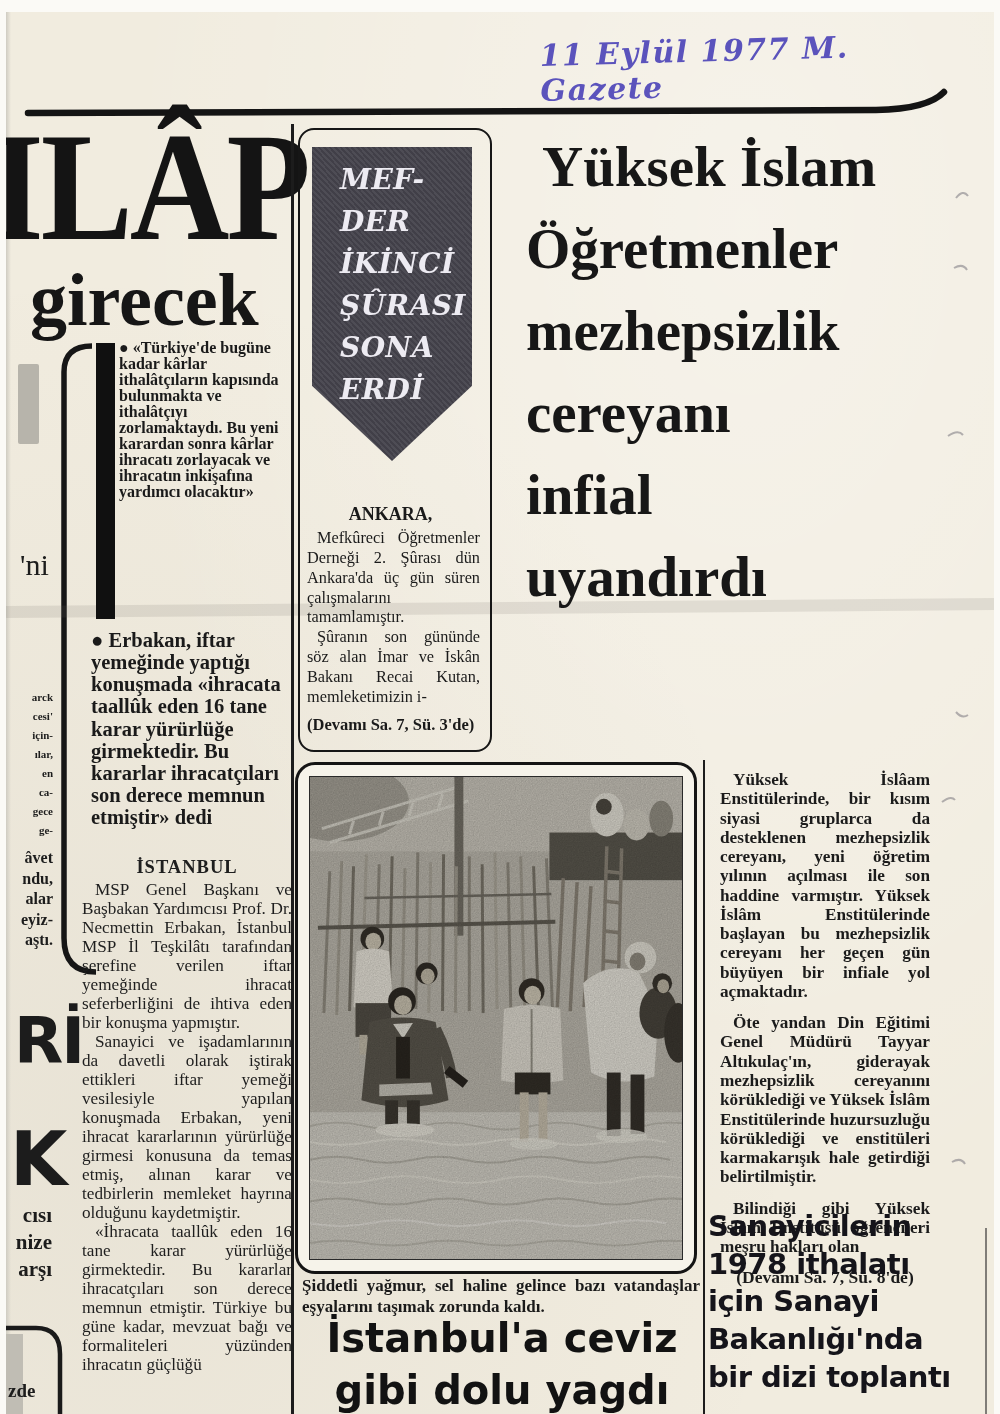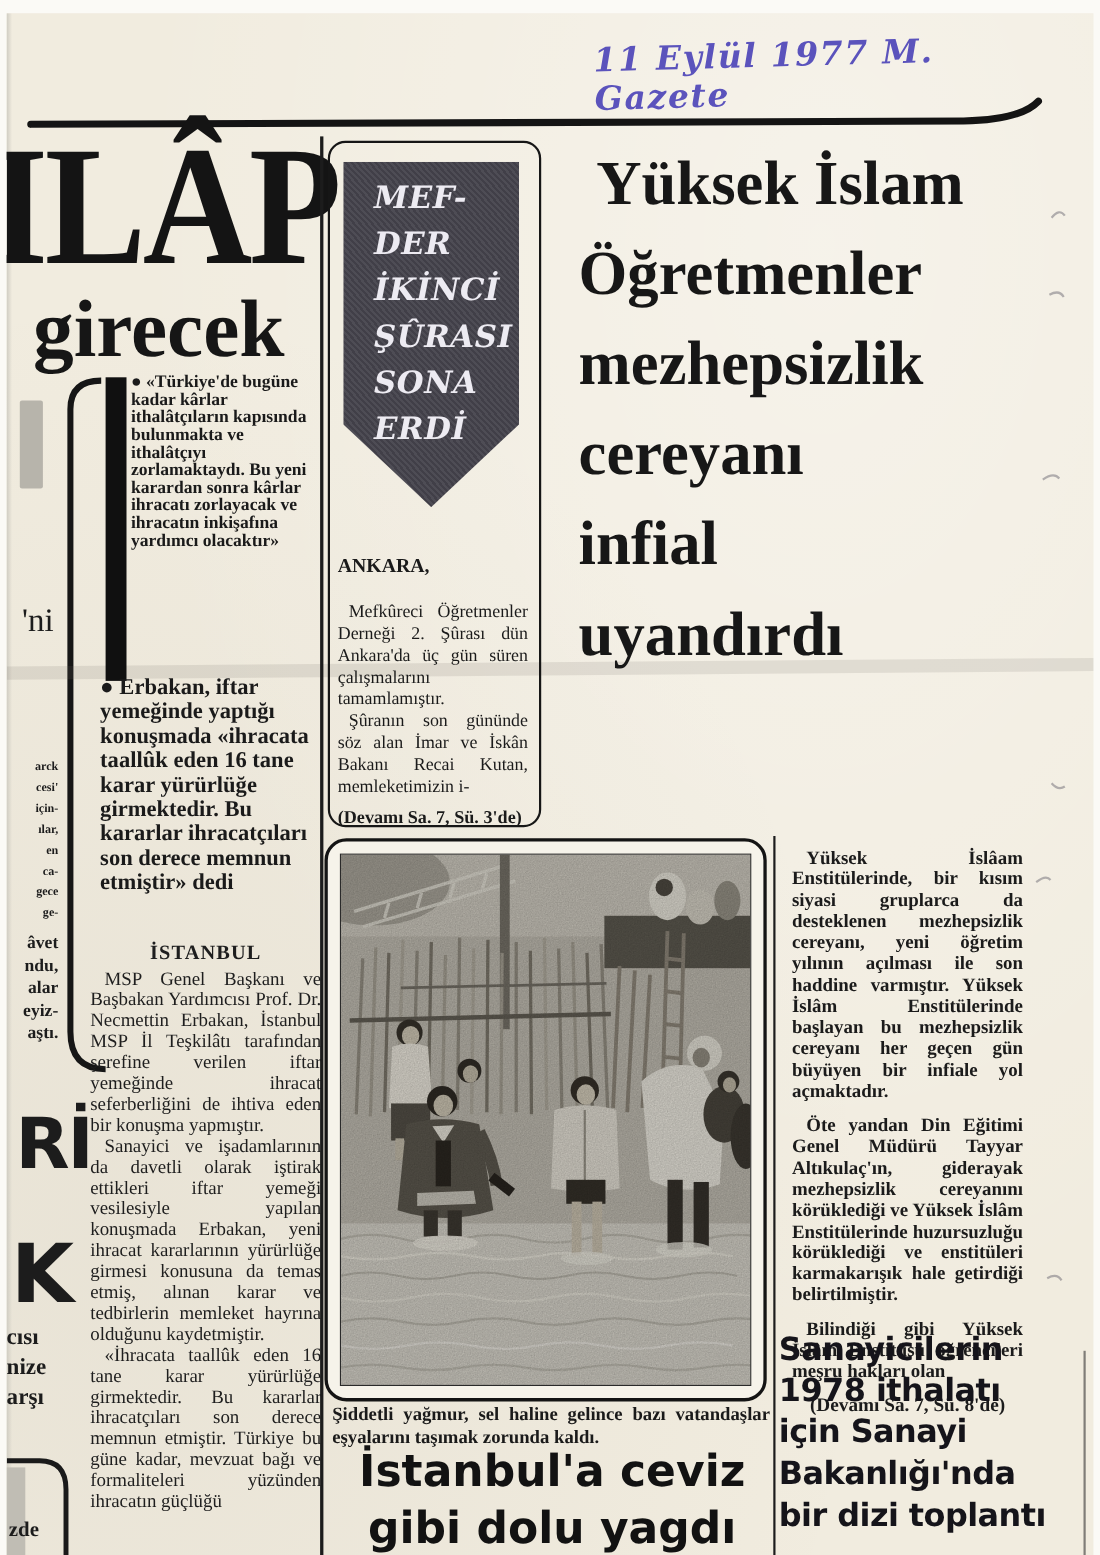--- a/index.html
+++ b/index.html
@@ -29,50 +29,50 @@
 
   
   .vrule{background:#1c1c1c;}
   #vrule1{left:285px;top:112px;width:2.5px;height:1302px;}
   #vrule2{left:697px;top:748px;width:2px;height:666px;}
   #vrule3{left:979px;top:1216px;width:1.5px;height:198px;background:rgba(35,35,35,.55);}
 
   
   #blackbar{left:90px;top:331px;width:19px;height:276px;background:#101010;}
   #bullet1{left:113px;top:328px;width:172px;font-size:16px;font-weight:700;line-height:1.0;}
-  #bullet2{left:85px;top:602px;width:202px;font-size:20.5px;font-weight:700;line-height:1.08;}
+  #bullet2{left:85px;top:617px;width:202px;font-size:20.5px;font-weight:700;line-height:1.08;}
   #leftbody{left:76px;top:845px;width:210px;font-size:17.2px;line-height:1.105;color:#1e1e1e;}
   #leftbody .dateline{text-align:center;font-weight:700;font-size:18.5px;letter-spacing:1px;margin-bottom:3px;}
   #leftbody p{margin:0;text-indent:13px;text-align:justify;}
 
   
   .strip{font-weight:700;color:#1c1c1c;}
   #greyblock1{left:12px;top:352px;width:21px;height:80px;background:#b7b4ab;border-radius:2px;}
   #frag-ni{left:14px;top:536px;font-size:30px;font-weight:400;}
   #frag-mid{left:0;top:676px;width:47px;text-align:right;font-size:11px;line-height:19px;font-weight:600;}
   #frag-low{left:0;top:836px;width:47px;text-align:right;font-size:16px;line-height:20.5px;font-weight:600;}
   #frag-ri{left:8px;top:992px;font-size:64px;font-weight:800;font-family:"DejaVu Sans",sans-serif;letter-spacing:-2px;}
   #frag-k{left:4px;top:1104px;font-size:74px;font-weight:800;font-family:"DejaVu Sans",sans-serif;}
-  #frag-bottom{left:0;top:1190px;width:46px;text-align:left;font-size:21px;line-height:27px;font-weight:700;}
+  #frag-bottom{left:0;top:1190px;width:46px;text-align:right;font-size:21px;line-height:27px;font-weight:700;}
   #greyblock2{left:0;top:1322px;width:17px;height:82px;background:#c0bdb4;}
   #frag-zde{left:2px;top:1368px;font-size:19px;font-weight:800;}
   #frag-me{left:2px;top:1400px;font-size:19px;font-weight:800;opacity:.8;}
 
   
   #mefbox{left:292px;top:116px;width:190px;height:620px;border:2.5px solid #161616;border-radius:16px;}
   #pennant{left:306px;top:135px;width:160px;height:314px;
     background:
       repeating-linear-gradient(47deg, rgba(255,255,255,.05) 0 2px, rgba(0,0,0,.06) 2px 4px),
       #45434c;
     -webkit-clip-path:polygon(0 0,100% 0,100% 76%,50% 100%,0 76%);
     clip-path:polygon(0 0,100% 0,100% 76%,50% 100%,0 76%);}
   #pennant-text{position:absolute;left:28px;top:12px;font-family:"DejaVu Serif",serif;
     font-style:italic;font-weight:700;font-size:28px;line-height:1.5;color:#edebf2;letter-spacing:.5px;}
   #ankara{left:301px;top:492px;width:173px;font-size:16.3px;line-height:1.22;}
-  #ankara .dateline{text-align:left;font-weight:700;font-size:18px;padding-right:6px;margin-bottom:20px;}
+  #ankara .dateline{text-align:center;font-weight:700;font-size:18px;padding-right:6px;margin-bottom:2px;}
   #ankara p{margin:0;text-indent:10px;text-align:justify;}
   #ankara .cont{font-weight:700;font-size:16.5px;margin-top:8px;text-indent:0;text-align:left;}
 
   
   #mainhead{left:520px;top:114px;width:430px;font-size:57px;font-weight:700;line-height:1.44;
     color:#171717;text-indent:16px;}
   #subhead{left:537px;top:650px;width:382px;font-size:22px;font-weight:700;line-height:1.27;
     padding-left:27px;text-indent:-27px;text-align:justify;}
   #rightcol{left:702px;top:746px;width:234px;font-size:17.2px;font-weight:700;line-height:1.12;color:#1b1b1b;}
   #rightcol p{margin:12px;text-indent:13px;text-align:justify;}

